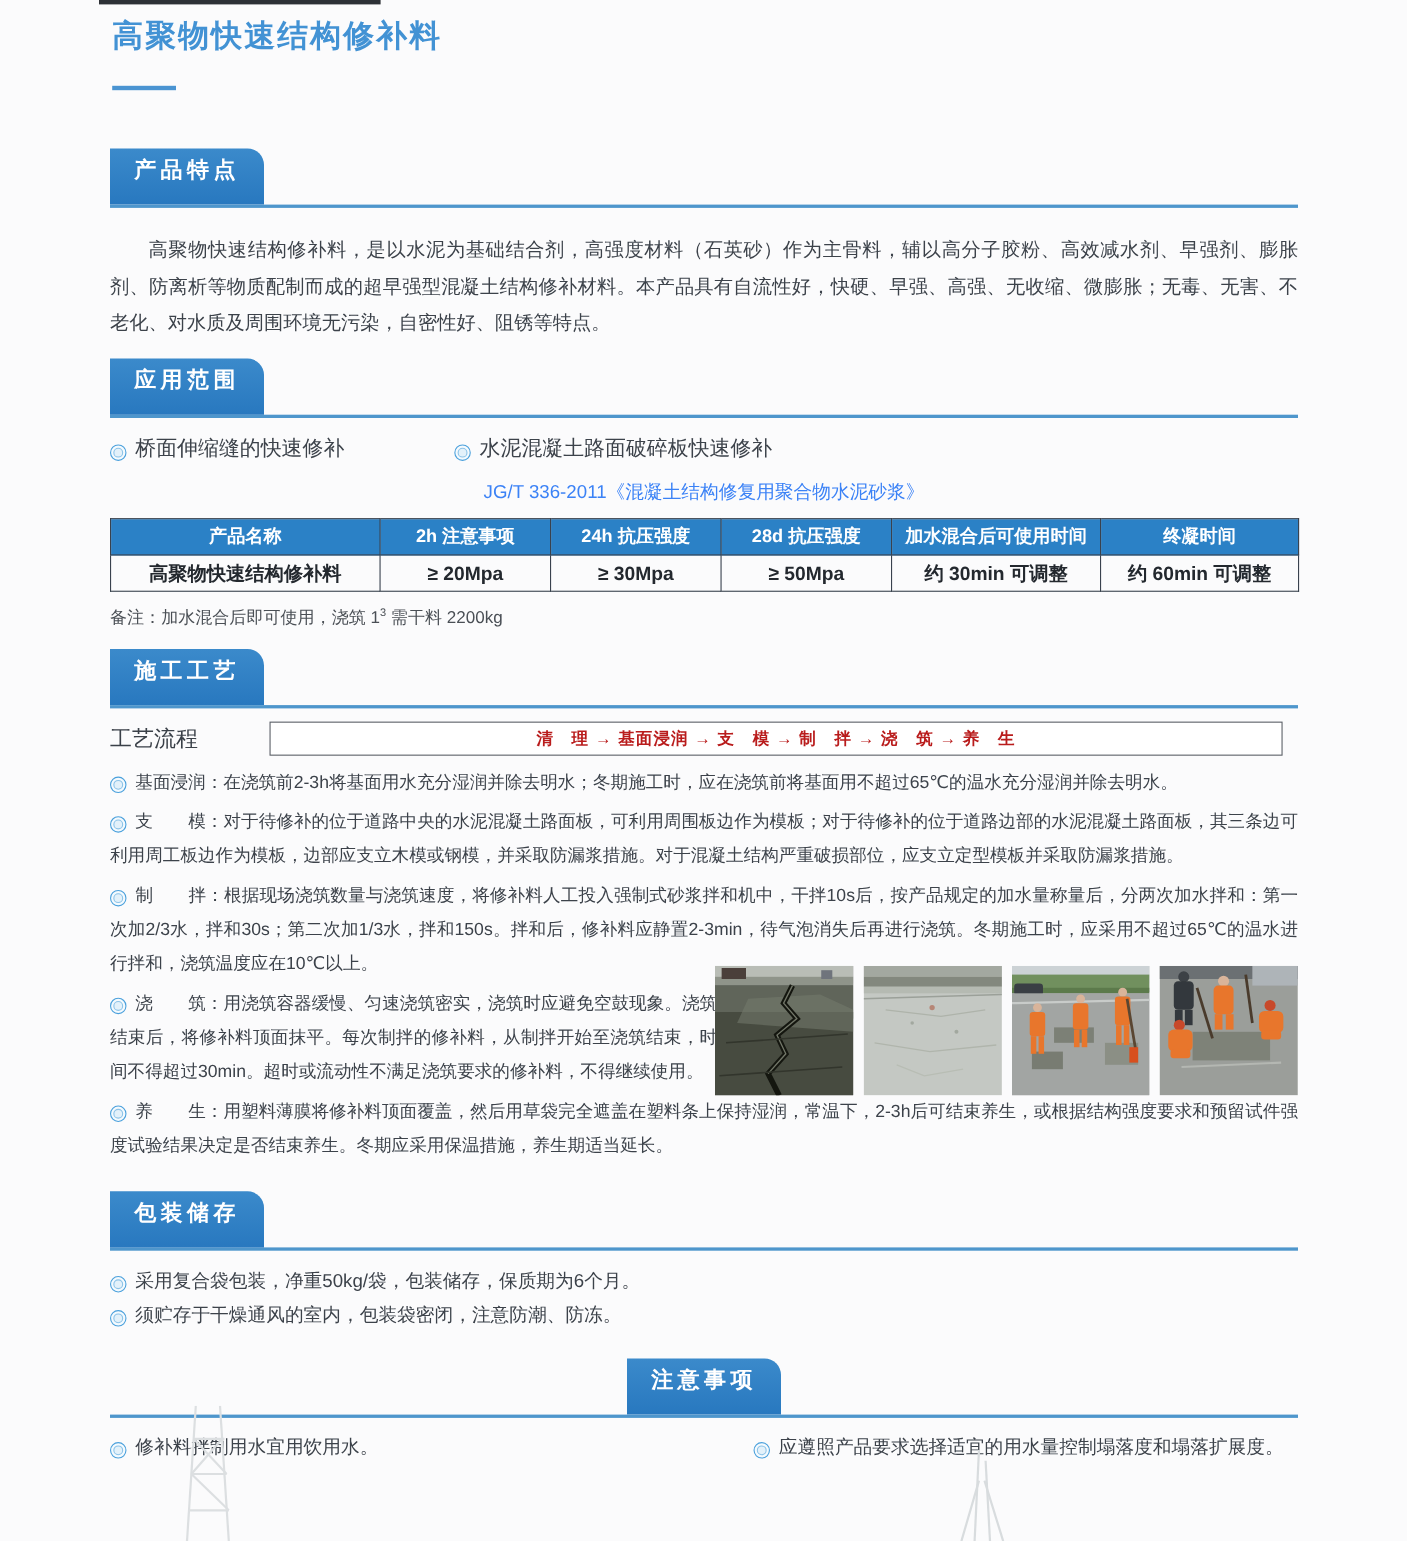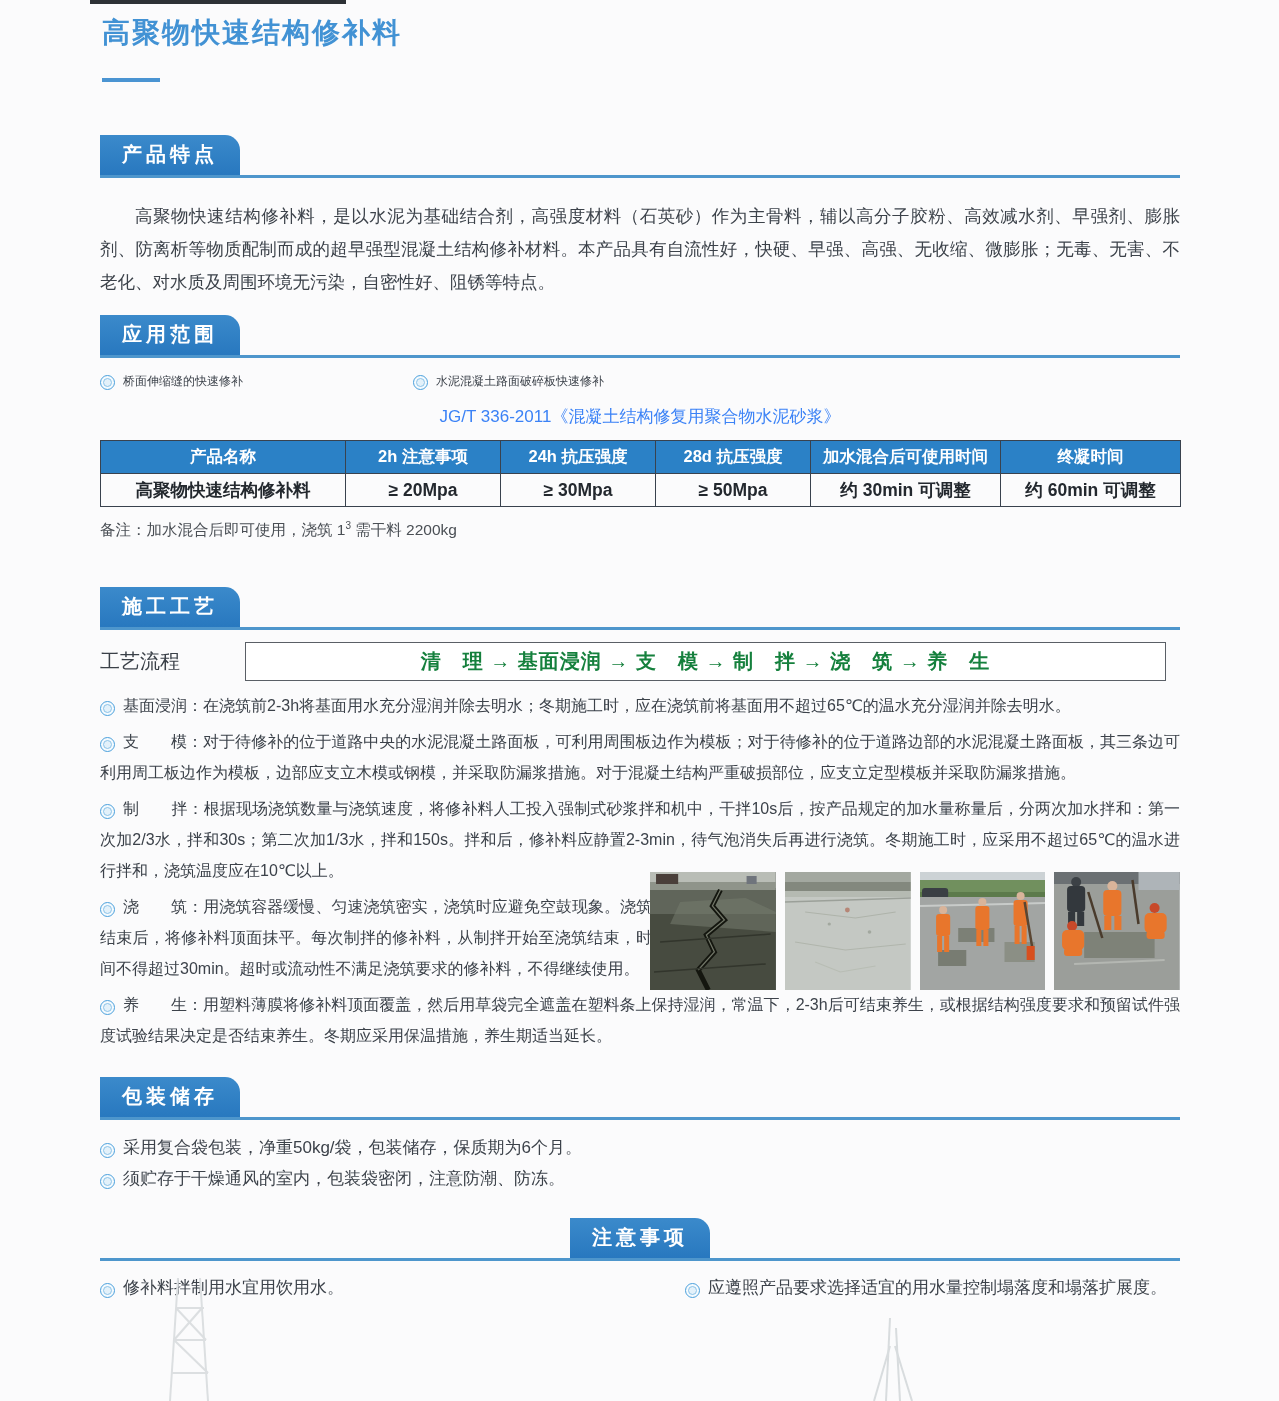--- a/index.html
+++ b/index.html
@@ -14,61 +14,61 @@
   .top-strip { position:absolute; left:90px; top:0; width:256px; height:4px; background:#2d3136; }
 
   .page-title { font-size:28px; font-weight:bold; color:#4292d4; letter-spacing:2px; margin:14px 0 0 2px; }
   .title-underline { width:58px; height:4px; background:#4a94d2; margin:26px 0 0 2px; }
 
   .sec { border-bottom:3px solid #4e96cc; line-height:0; }
   .sec-tab {
     display:inline-block; line-height:normal;
     background:linear-gradient(180deg,#3b8acb,#2878bf);
     color:#fff; font-size:20px; font-weight:bold; letter-spacing:4px;
-    padding:6px 22px 7px 22px; border-radius:0 15px 0 0;
+    padding:6px 22px 18px 22px; border-radius:0 15px 0 0;
   }
   .sec-features { margin-top:53px; }
   .sec-apps { margin-top:16px; }
   .sec-perf { margin-top:22px; }
-  .sec-process { margin-top:46px;text-decoration:underline; }
+  .sec-process { margin-top:18px;text-decoration:underline; }
   .sec-pack { margin-top:26px; }
   .sec-notes { margin-top:24px;text-align:center; }
 
   .features-body {
     margin:22px 0 0; font-size:17.5px; line-height:33px;
     text-indent:2em; text-align:justify; color:#3c424a;
   }
 
   .dbullet {
     display:inline-flex; width:15px; height:15px; border-radius:50%;
     border:1.5px solid #4aa0dc; align-items:center; justify-content:center;
     vertical-align:-2px; margin-right:8px; background:#f4fafe; flex:none;
   }
   .dbullet::before {
     content:''; width:7px; height:7px; border-radius:50%;
     border:1.5px solid #8cc3e8; background:#e3f1fa;
   }
 
-  .app-row { display:flex; margin-top:15px; font-size:12px; color:#3c424a; }
+  .app-row { display:flex; margin-top:15px; font-size:19px; color:#3c424a; }
   .app-item:first-child { width:313px; }
 
   .standard-line { margin-top:15px; text-align:center; font-size:17px; color:#3b82f6; }
   table.perf { border-collapse:collapse; width:100%; margin-top:12px; table-layout:fixed; }
   table.perf th, table.perf td { border:1.6px solid #39424e; text-align:center; }
   table.perf th { background:#2b81c6; color:#fff; font-size:16.5px; font-weight:600; padding:5px 2px; }
   table.perf td { font-size:17.5px; color:#23282e; font-weight:600; padding:4px 2px; }
   .note-line { margin-top:13px; font-size:15.5px; color:#4a4f55; }
   .note-line sup { font-size:10px; }
 
   .flow-row { display:flex; align-items:flex-start; margin-top:12px; }
   .flow-label { font-size:20px; color:#3a4048; width:145px; flex:none; align-self:center; }
   .flow-box {
     flex:1; border:1.5px solid #5a5f66; background:#fff; margin-right:14px;
     display:flex; align-items:center; justify-content:center;
-    font-size:20px; font-weight:600; color:#15803d; letter-spacing:1px;
+    font-size:15px; font-weight:600; color:#b91c1c; letter-spacing:1px;
     padding:5px 6px;
   }
 
   .steps-wrap { position:relative; margin-top:9px; font-size:16px; line-height:31px; color:#3c424a; }
   .step { margin-top:5px; text-align:justify; }
   .step:first-child { margin-top:0; }
   .step-narrow { max-width:552px; }
 
   .photos {
     position:absolute; top:182px; right:0; width:530px; height:118px;

